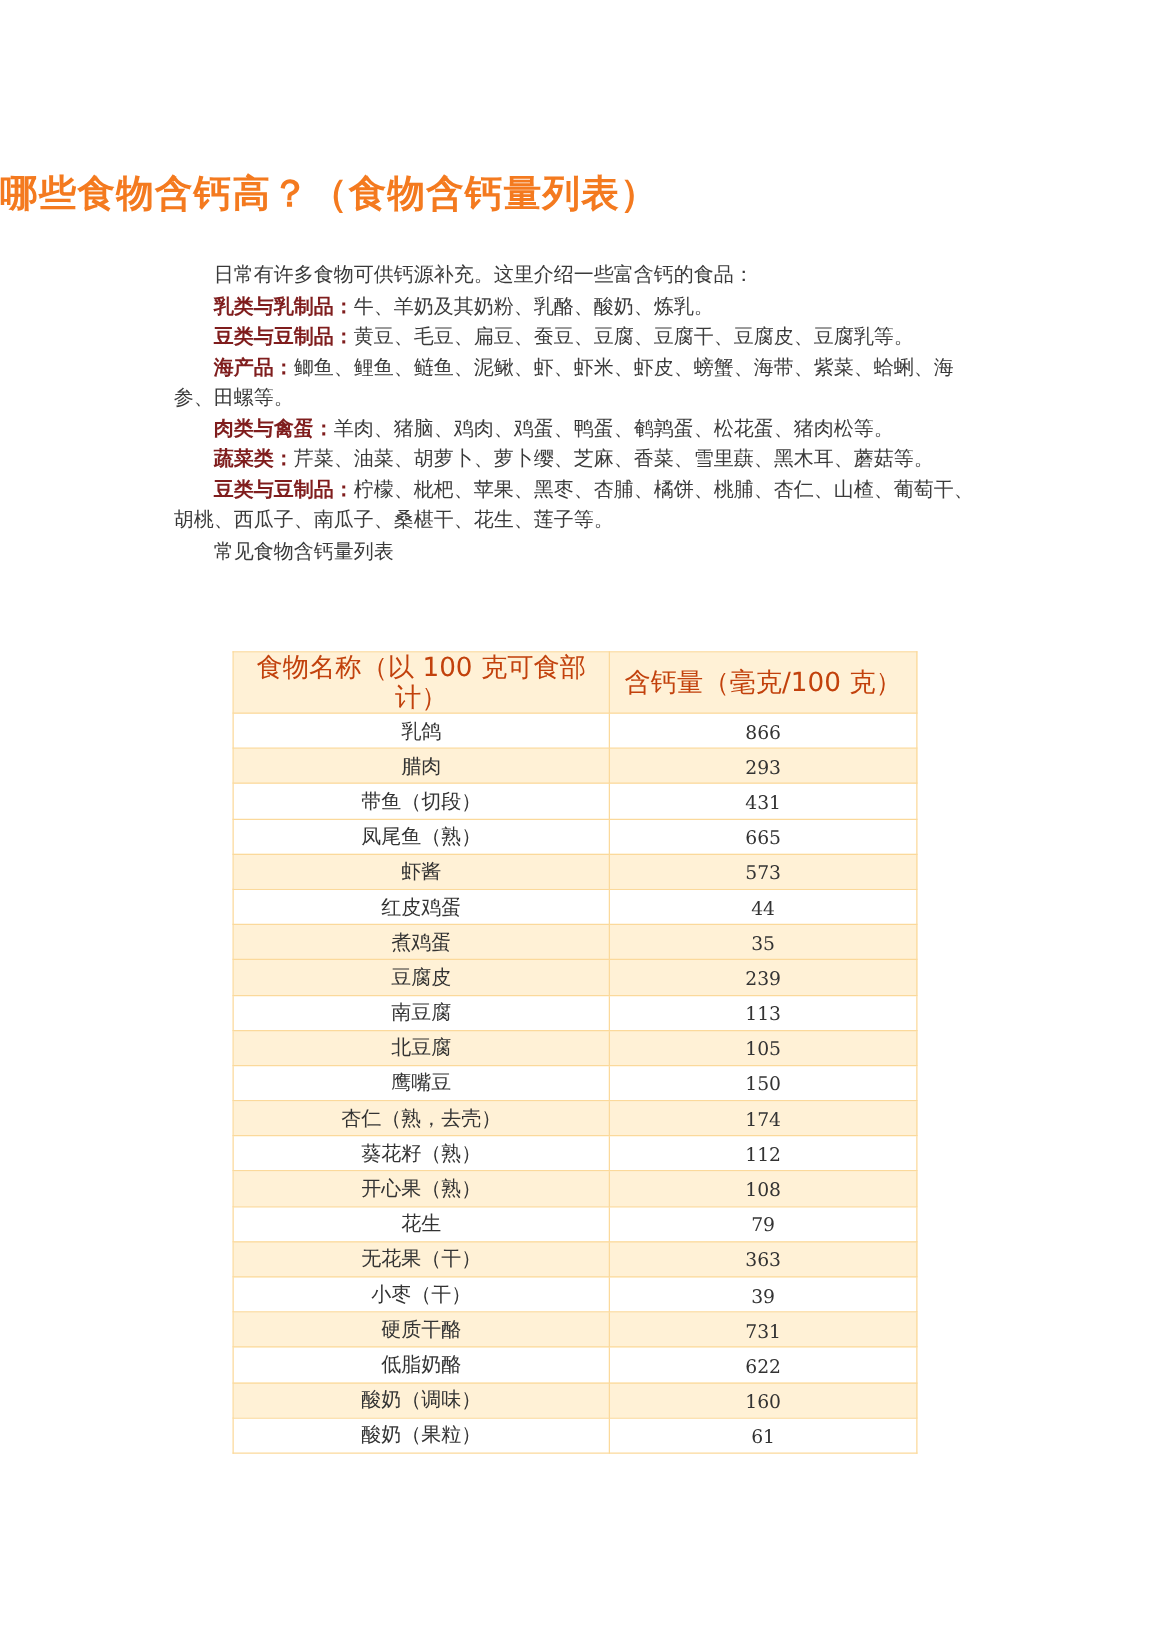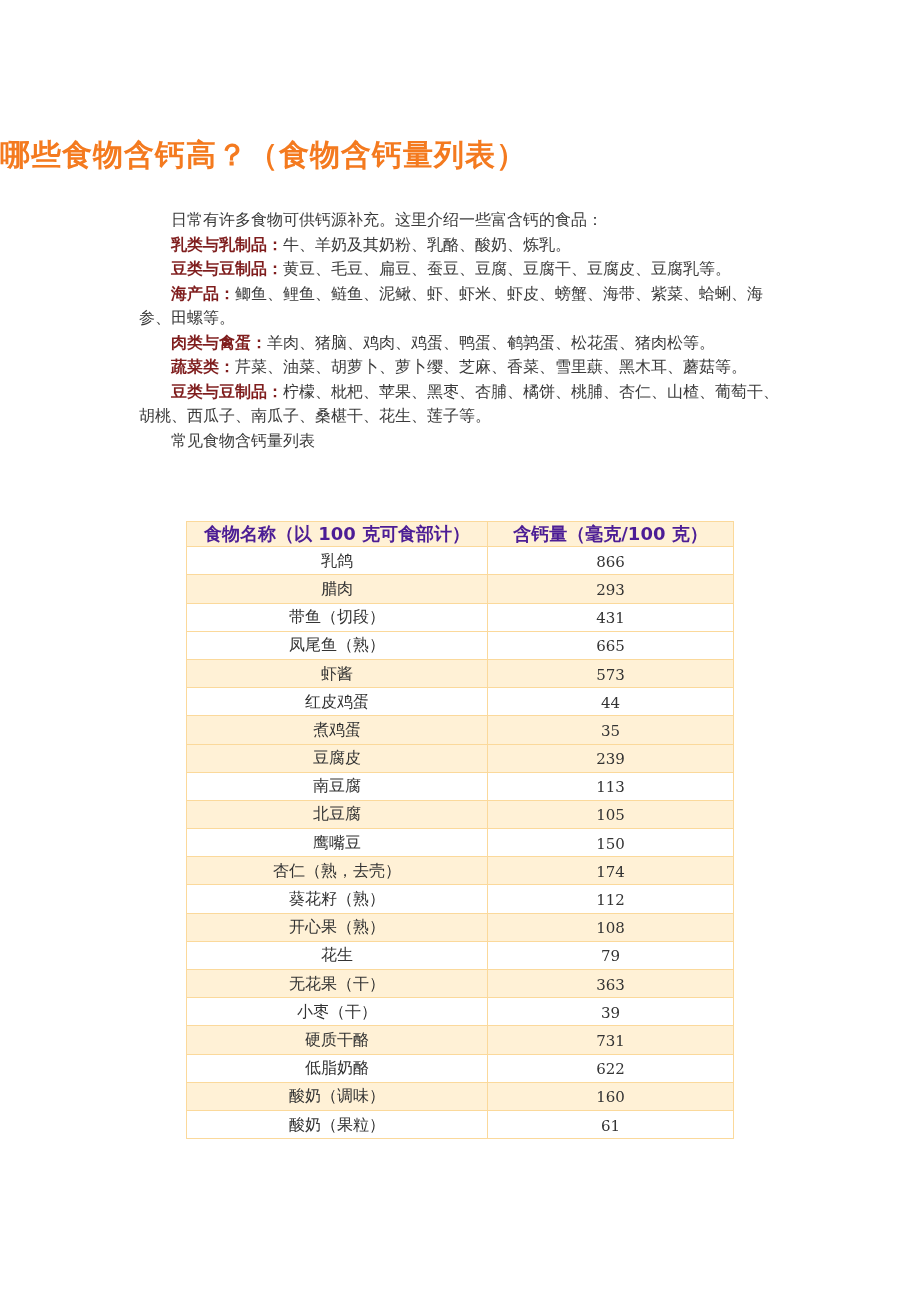--- a/index.html
+++ b/index.html
@@ -9,22 +9,22 @@
            font-family: "DejaVu Sans", "Liberation Sans", sans-serif;
            font-size: 30px; font-weight: bold; color: #f47a1f; letter-spacing: 1px; }
   .body-text { position: absolute; top: 208px; left: 139px; width: 645px;
                font-size: 16px; line-height: 24.5px; color: #3a3a3a; }
   .para { margin: 0; text-indent: 2em; }
   .para b { font-weight: bold; color: #7f1d1d; font-family: "DejaVu Sans", "Liberation Sans", sans-serif; }
   table.calcium { position: absolute; top: 521px; left: 186px; width: 548px;
                   border-collapse: collapse; font-size: 16px; }
   table.calcium th, table.calcium td { border: 1px solid #fbd99b; text-align: center;
                   height: 24.2px; padding: 0; line-height: 24px; }
-  table.calcium th { background: #fff1d6; font-weight: bold;
-                  font-family: "DejaVu Sans", "Liberation Sans", sans-serif; font-size: 18px; color: #4c1d95; }
+  table.calcium th { background: #fff1d6; font-weight: normal;
+                  font-family: "DejaVu Sans", "Liberation Sans", sans-serif; font-size: 21px; color: #c2410c; }
   table.calcium th:first-child, table.calcium td:first-child { width: 300px; }
   table.calcium tr.odd td { background: #ffffff; }
   table.calcium tr.even td { background: #fff1d6; text-align: center; }
   table.calcium td.val { font-size: 15px; padding-top: 3px; line-height: 21px; }
 </style>
 </head>
 <body>
 
 <h1 class="title">哪些食物含钙高？（食物含钙量列表）</h1>
 

